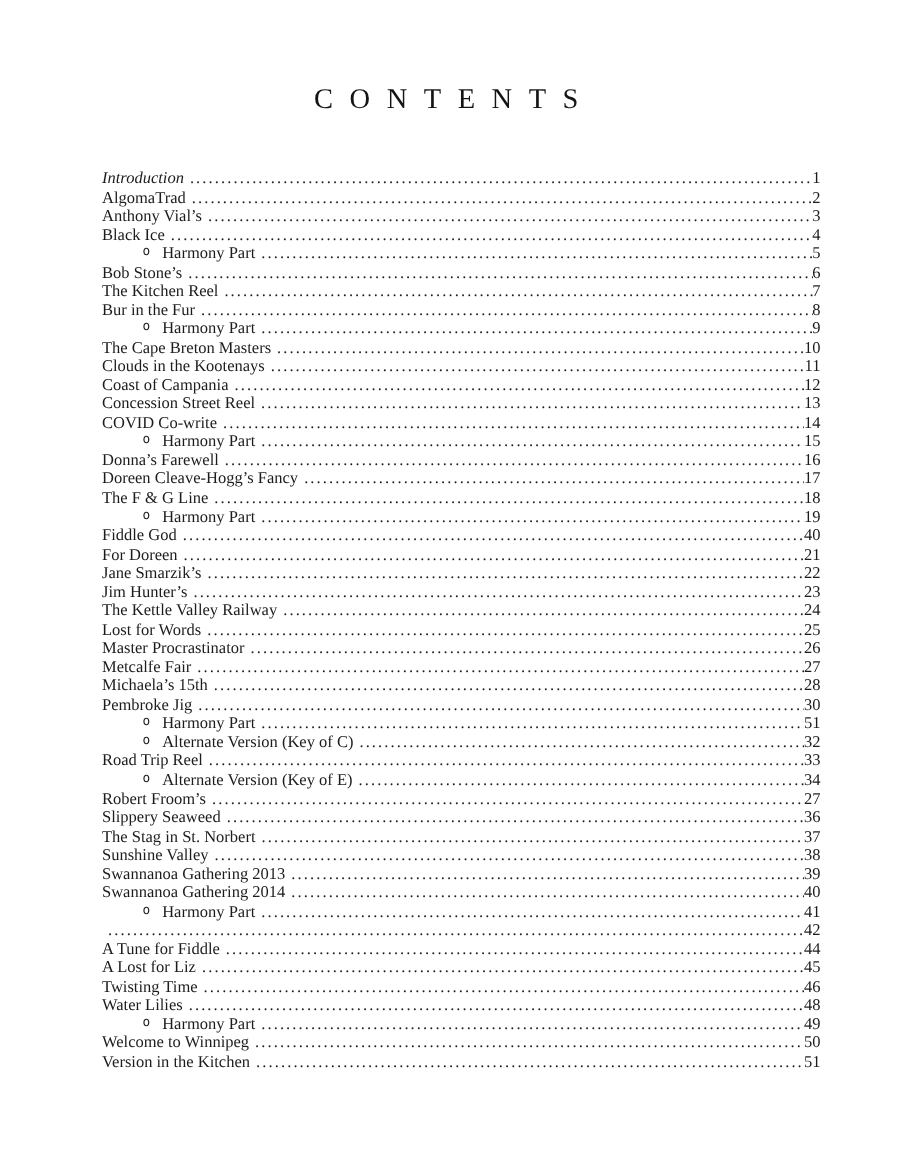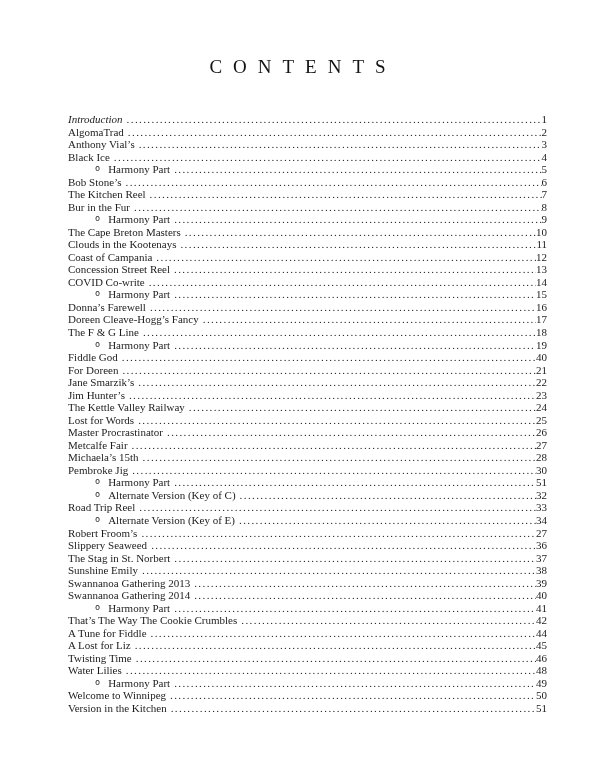--- a/index.html
+++ b/index.html
@@ -260,42 +260,41 @@
       <span class="label">Slippery Seaweed</span>
       <span class="dots">................................................................................................................................................................................................................................................</span>
       <span class="page">36</span>
     </div>
     <div class="row">
       <span class="label">The Stag in St. Norbert</span>
       <span class="dots">................................................................................................................................................................................................................................................</span>
       <span class="page">37</span>
     </div>
     <div class="row">
-      <span class="label">Sunshine Emily</span>
+      <span class="label">Sunshine Valley</span>
       <span class="dots">................................................................................................................................................................................................................................................</span>
       <span class="page">38</span>
     </div>
     <div class="row">
       <span class="label">Swannanoa Gathering 2013</span>
       <span class="dots">................................................................................................................................................................................................................................................</span>
       <span class="page">39</span>
     </div>
     <div class="row">
       <span class="label">Swannanoa Gathering 2014</span>
       <span class="dots">................................................................................................................................................................................................................................................</span>
       <span class="page">40</span>
     </div>
     <div class="row sub">
       <span class="bullet">o</span>
       <span class="label">Harmony Part</span>
       <span class="dots">................................................................................................................................................................................................................................................</span>
       <span class="page">41</span>
     </div>
     <div class="row">
-      <span class="label">That’s The Way The Cookie Crumbles</span>
       <span class="dots">................................................................................................................................................................................................................................................</span>
       <span class="page">42</span>
     </div>
     <div class="row">
       <span class="label">A Tune for Fiddle</span>
       <span class="dots">................................................................................................................................................................................................................................................</span>
       <span class="page">44</span>
     </div>
     <div class="row">
       <span class="label">A Lost for Liz</span>

